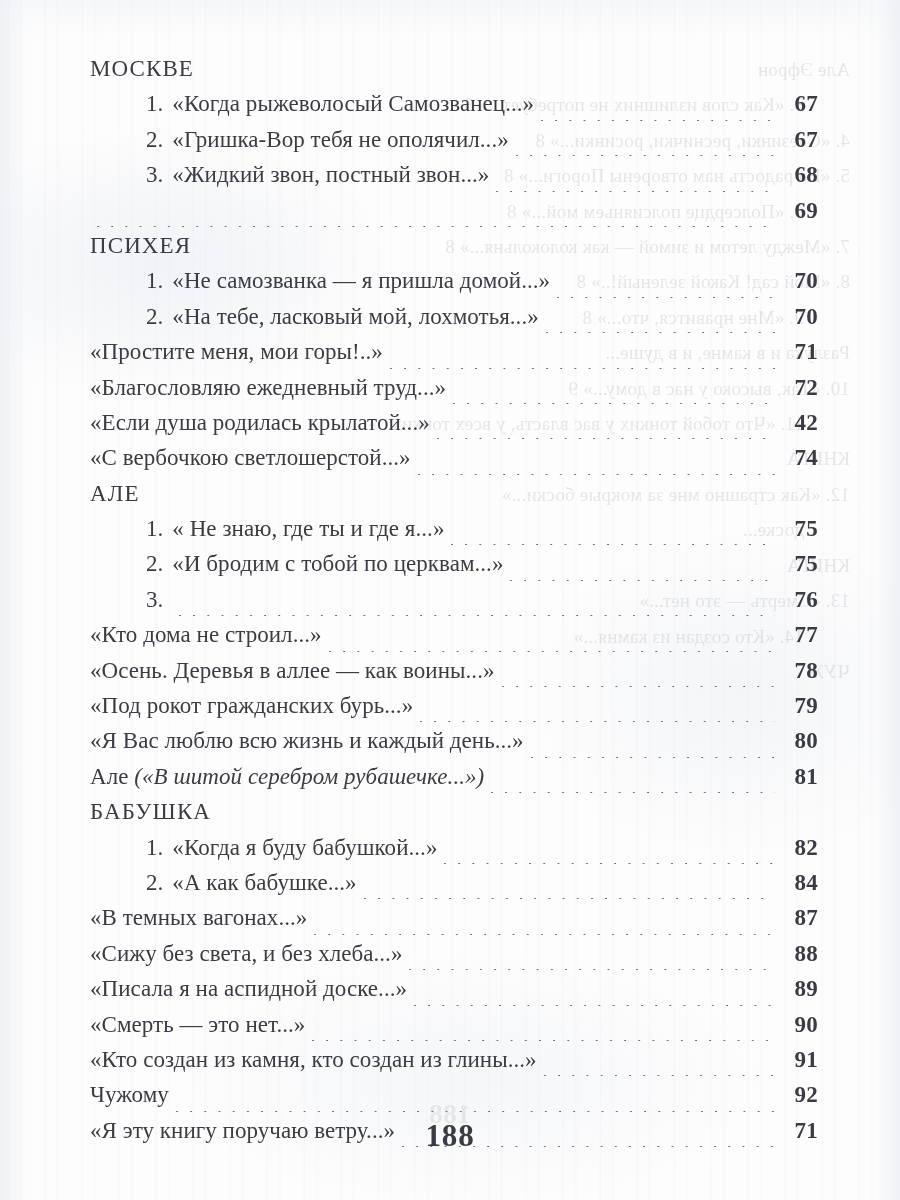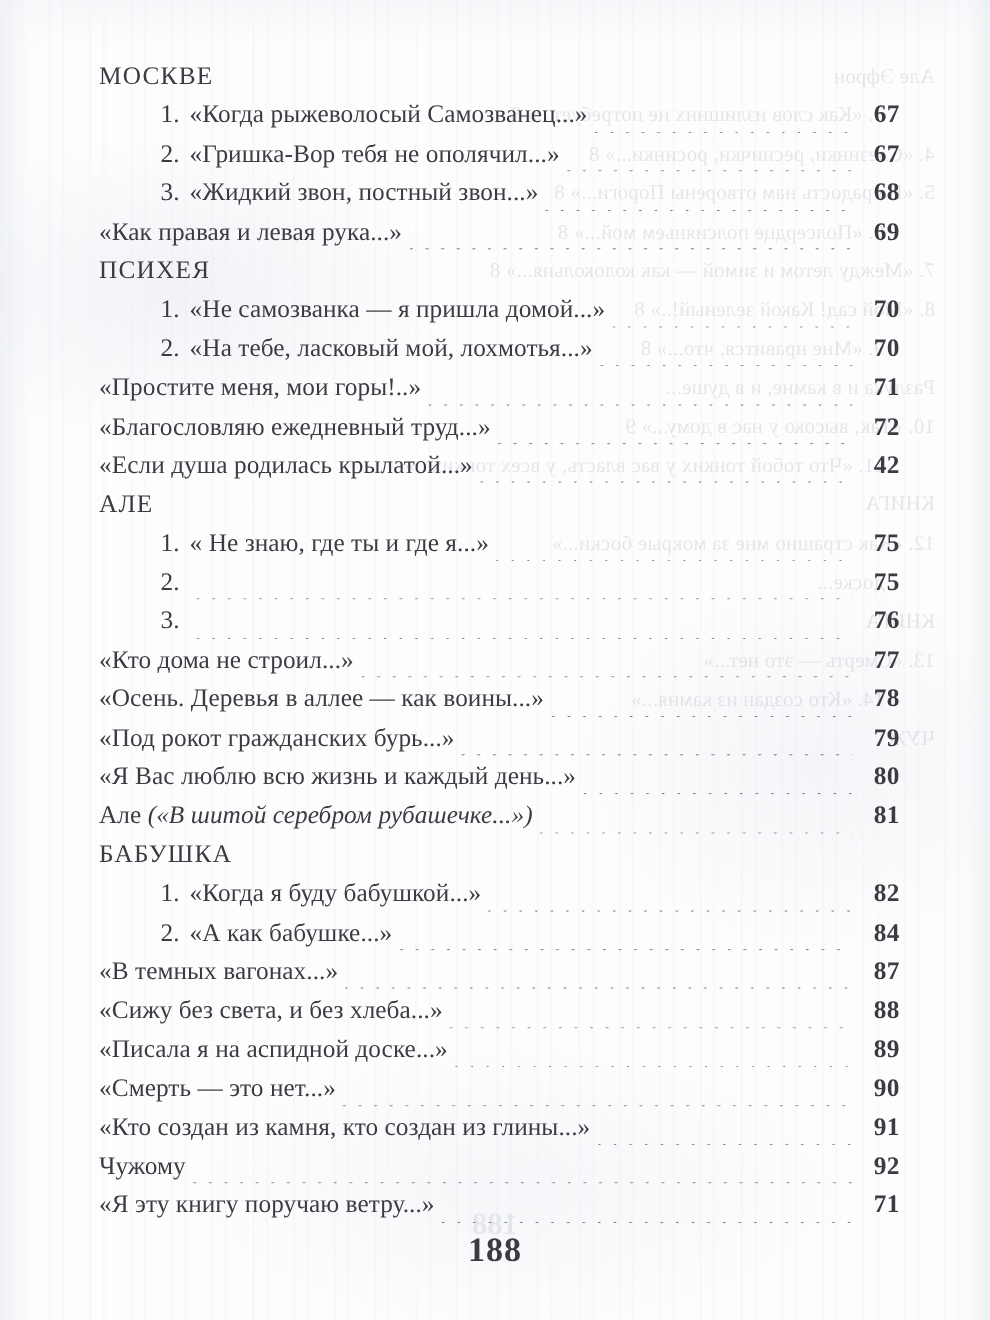--- a/index.html
+++ b/index.html
@@ -229,21 +229,20 @@
         <span class="leader"></span>
         <span class="pageno">67</span>
       </div>
       <div class="row numbered">
         <span class="num">3.</span>
         <span class="title"><span>«Жидкий звон, постный звон...»</span></span>
         <span class="leader"></span>
         <span class="pageno">68</span>
       </div>
       <div class="row entry">
-        <span class="title"><span>«Как правая и левая рука...»</span></span>
         <span class="leader"></span>
         <span class="pageno">69</span>
       </div>
       <div class="row heading">
         <span class="title">ПСИХЕЯ</span>
       </div>
       <div class="row numbered">
         <span class="num">1.</span>
         <span class="title"><span>«Не самозванка — я пришла домой...»</span></span>
         <span class="leader"></span>
@@ -263,31 +262,37 @@
       <div class="row entry">
         <span class="title"><span>«Благословляю ежедневный труд...»</span></span>
         <span class="leader"></span>
         <span class="pageno">72</span>
       </div>
       <div class="row entry">
         <span class="title"><span>«Если душа родилась крылатой...»</span></span>
         <span class="leader"></span>
         <span class="pageno">42</span>
       </div>
+      <div class="row entry">
+        <span class="title"><span>«С вербочкою светлошерстой...»</span></span>
+        <span class="leader"></span>
+        <span class="pageno">74</span>
+      </div>
       <div class="row heading">
         <span class="title">АЛЕ</span>
       </div>
       <div class="row numbered">
         <span class="num">1.</span>
         <span class="title"><span>« Не знаю, где ты и где я...»</span></span>
         <span class="leader"></span>
         <span class="pageno">75</span>
       </div>
       <div class="row numbered">
         <span class="num">2.</span>
+        <span class="title"><span>«И бродим с тобой по церквам...»</span></span>
         <span class="leader"></span>
         <span class="pageno">75</span>
       </div>
       <div class="row numbered">
         <span class="num">3.</span>
         <span class="leader"></span>
         <span class="pageno">76</span>
       </div>
       <div class="row entry">
         <span class="title"><span>«Кто дома не строил...»</span></span>

